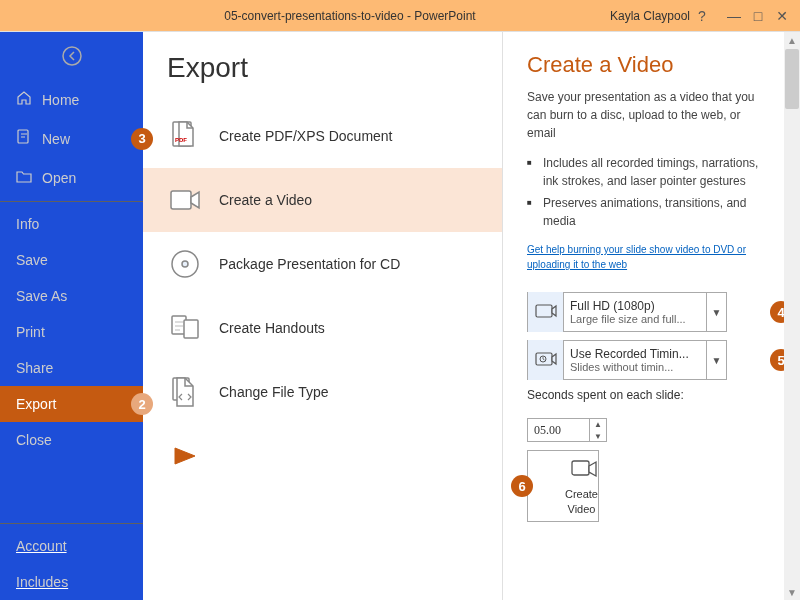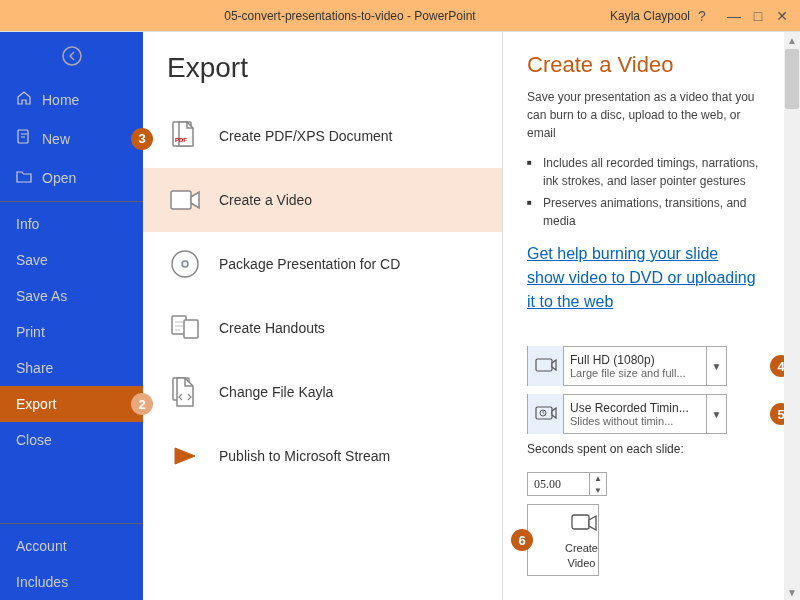--- a/index.html
+++ b/index.html
@@ -45,21 +45,21 @@
       font-size: 14px;
       color: #ccc;
       cursor: pointer;
       display: flex;
       align-items: center;
       gap: 10px;
       position: relative;
     }
     .sidebar-item.active { background: #c55a11; color: #fff; }
     .sidebar-sep { height: 1px; background: #606060; margin: 4px 0; }
-    .sidebar-bottom { margin-top: auto; }
+    .sidebar-bottom { margin-top: auto; text-decoration: underline; }
 
     
     .badge {
       position: absolute;
       right: -8px;
       top: 50%;
       transform: translateY(-50%);
       width: 22px;
       height: 22px;
       border-radius: 50%;
@@ -130,21 +130,21 @@
     .bullet-list { list-style: none; padding-left: 0; margin-bottom: 12px; }
     .bullet-list li {
       font-size: 12px;
       color: #444;
       line-height: 1.5;
       padding-left: 16px;
       position: relative;
       margin-bottom: 4px;
     }
     .bullet-list li::before { content: '■'; position: absolute; left: 0; font-size: 8px; top: 3px; color: #333; }
-    .help-link { font-size: 16px; color: #0563c1; text-decoration: underline; cursor: pointer; line-height: 1.5; margin-bottom: 32px; display: block; }
+    .help-link { font-size: 10px; color: #0563c1; text-decoration: underline; cursor: pointer; line-height: 1.5; margin-bottom: 20px; display: block; }
 
     
     .dropdown-row {
       display: flex;
       align-items: center;
       margin-bottom: 8px;
       position: relative;
     }
     .dropdown-box {
       display: flex;
@@ -396,30 +396,29 @@
 
       <div class="export-item">
         <div class="export-icon">
           <svg width="32" height="32" viewBox="0 0 32 32" fill="none">
             <rect x="4" y="2" width="16" height="22" rx="1" stroke="#888" stroke-width="1.5" fill="#fff"></rect>
             <path d="M16 2l8 8v20H8V2h8z" stroke="#888" stroke-width="1.5" fill="#fff"></path>
             <path d="M16 2v8h8" stroke="#888" stroke-width="1.5" fill="none"></path>
             <path d="M19 18l3 3-3 3M13 18l-3 3 3 3" stroke="#888" stroke-width="1.2" fill="none"></path>
           </svg>
         </div>
-        <span>Change File Kayla</span>
+        <span>Change File Type</span>
       </div>
 
       <div class="export-item">
         <div class="export-icon">
           <svg width="32" height="32" viewBox="0 0 32 32" fill="none">
             <polygon points="6,8 26,16 6,24" fill="#c55a11" stroke="#c55a11" stroke-width="1"></polygon>
           </svg>
         </div>
-        <span>Publish to Microsoft Stream</span>
       </div>
     </div>
 
     <div class="right-panel">
       <div class="panel-title">Create a Video</div>
       <div class="panel-desc">Save your presentation as a video that you can burn to a disc, upload to the web, or email</div>
 
       <ul class="bullet-list">
         <li>Includes all recorded timings, narrations, ink strokes, and laser pointer gestures</li>
         <li>Preserves animations, transitions, and media</li>

